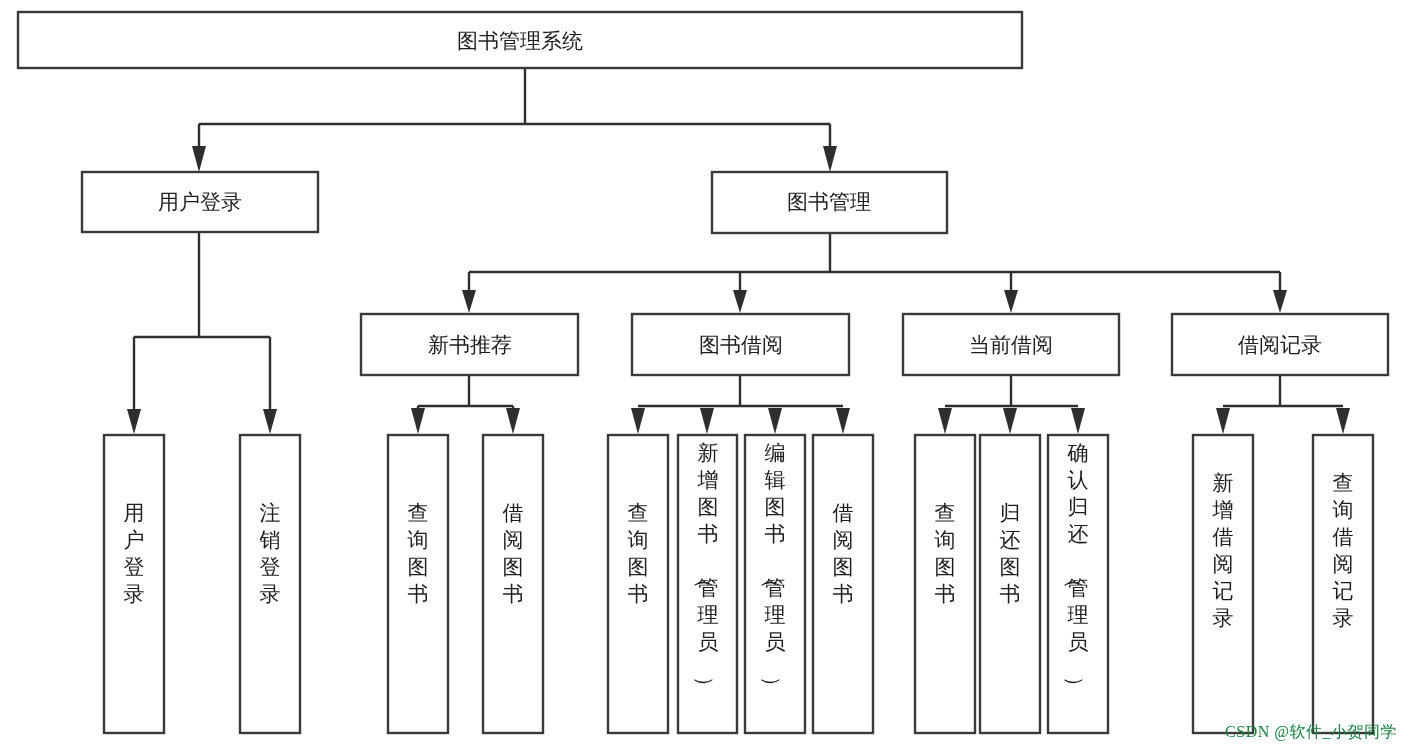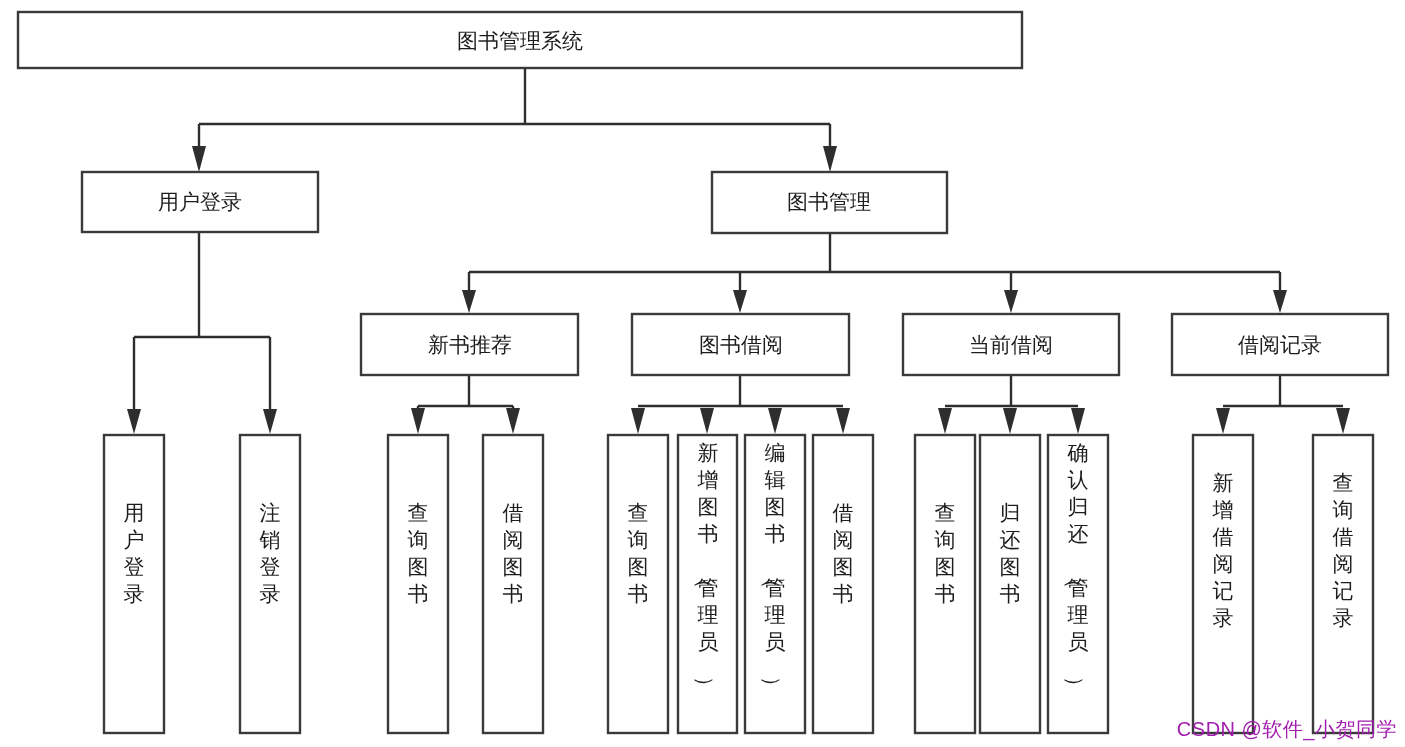--- a/index.html
+++ b/index.html
@@ -50,23 +50,23 @@
   .node-label-vert {
     fill: #1d1d1d;
     font-family: "Liberation Sans", "DejaVu Sans", sans-serif;
     font-size: 21px;
     text-anchor: middle;
   }
   .watermark-text {
     position: absolute;
     right: 8px;
     bottom: 4px;
-    font-family: Liberation Sans, sans-serif;
-    font-size: 20px;
-    color: #a21caf;
+    font-family: Liberation Serif, serif;
+    font-size: 16px;
+    color: #15803d;
     white-space: nowrap;
     letter-spacing: 0.5px;
   }
 </style>
 </head>
 <body>
 
 <div id="diagram-root">
 
   <svg class="flow-svg" viewBox="0 0 1405 747">

